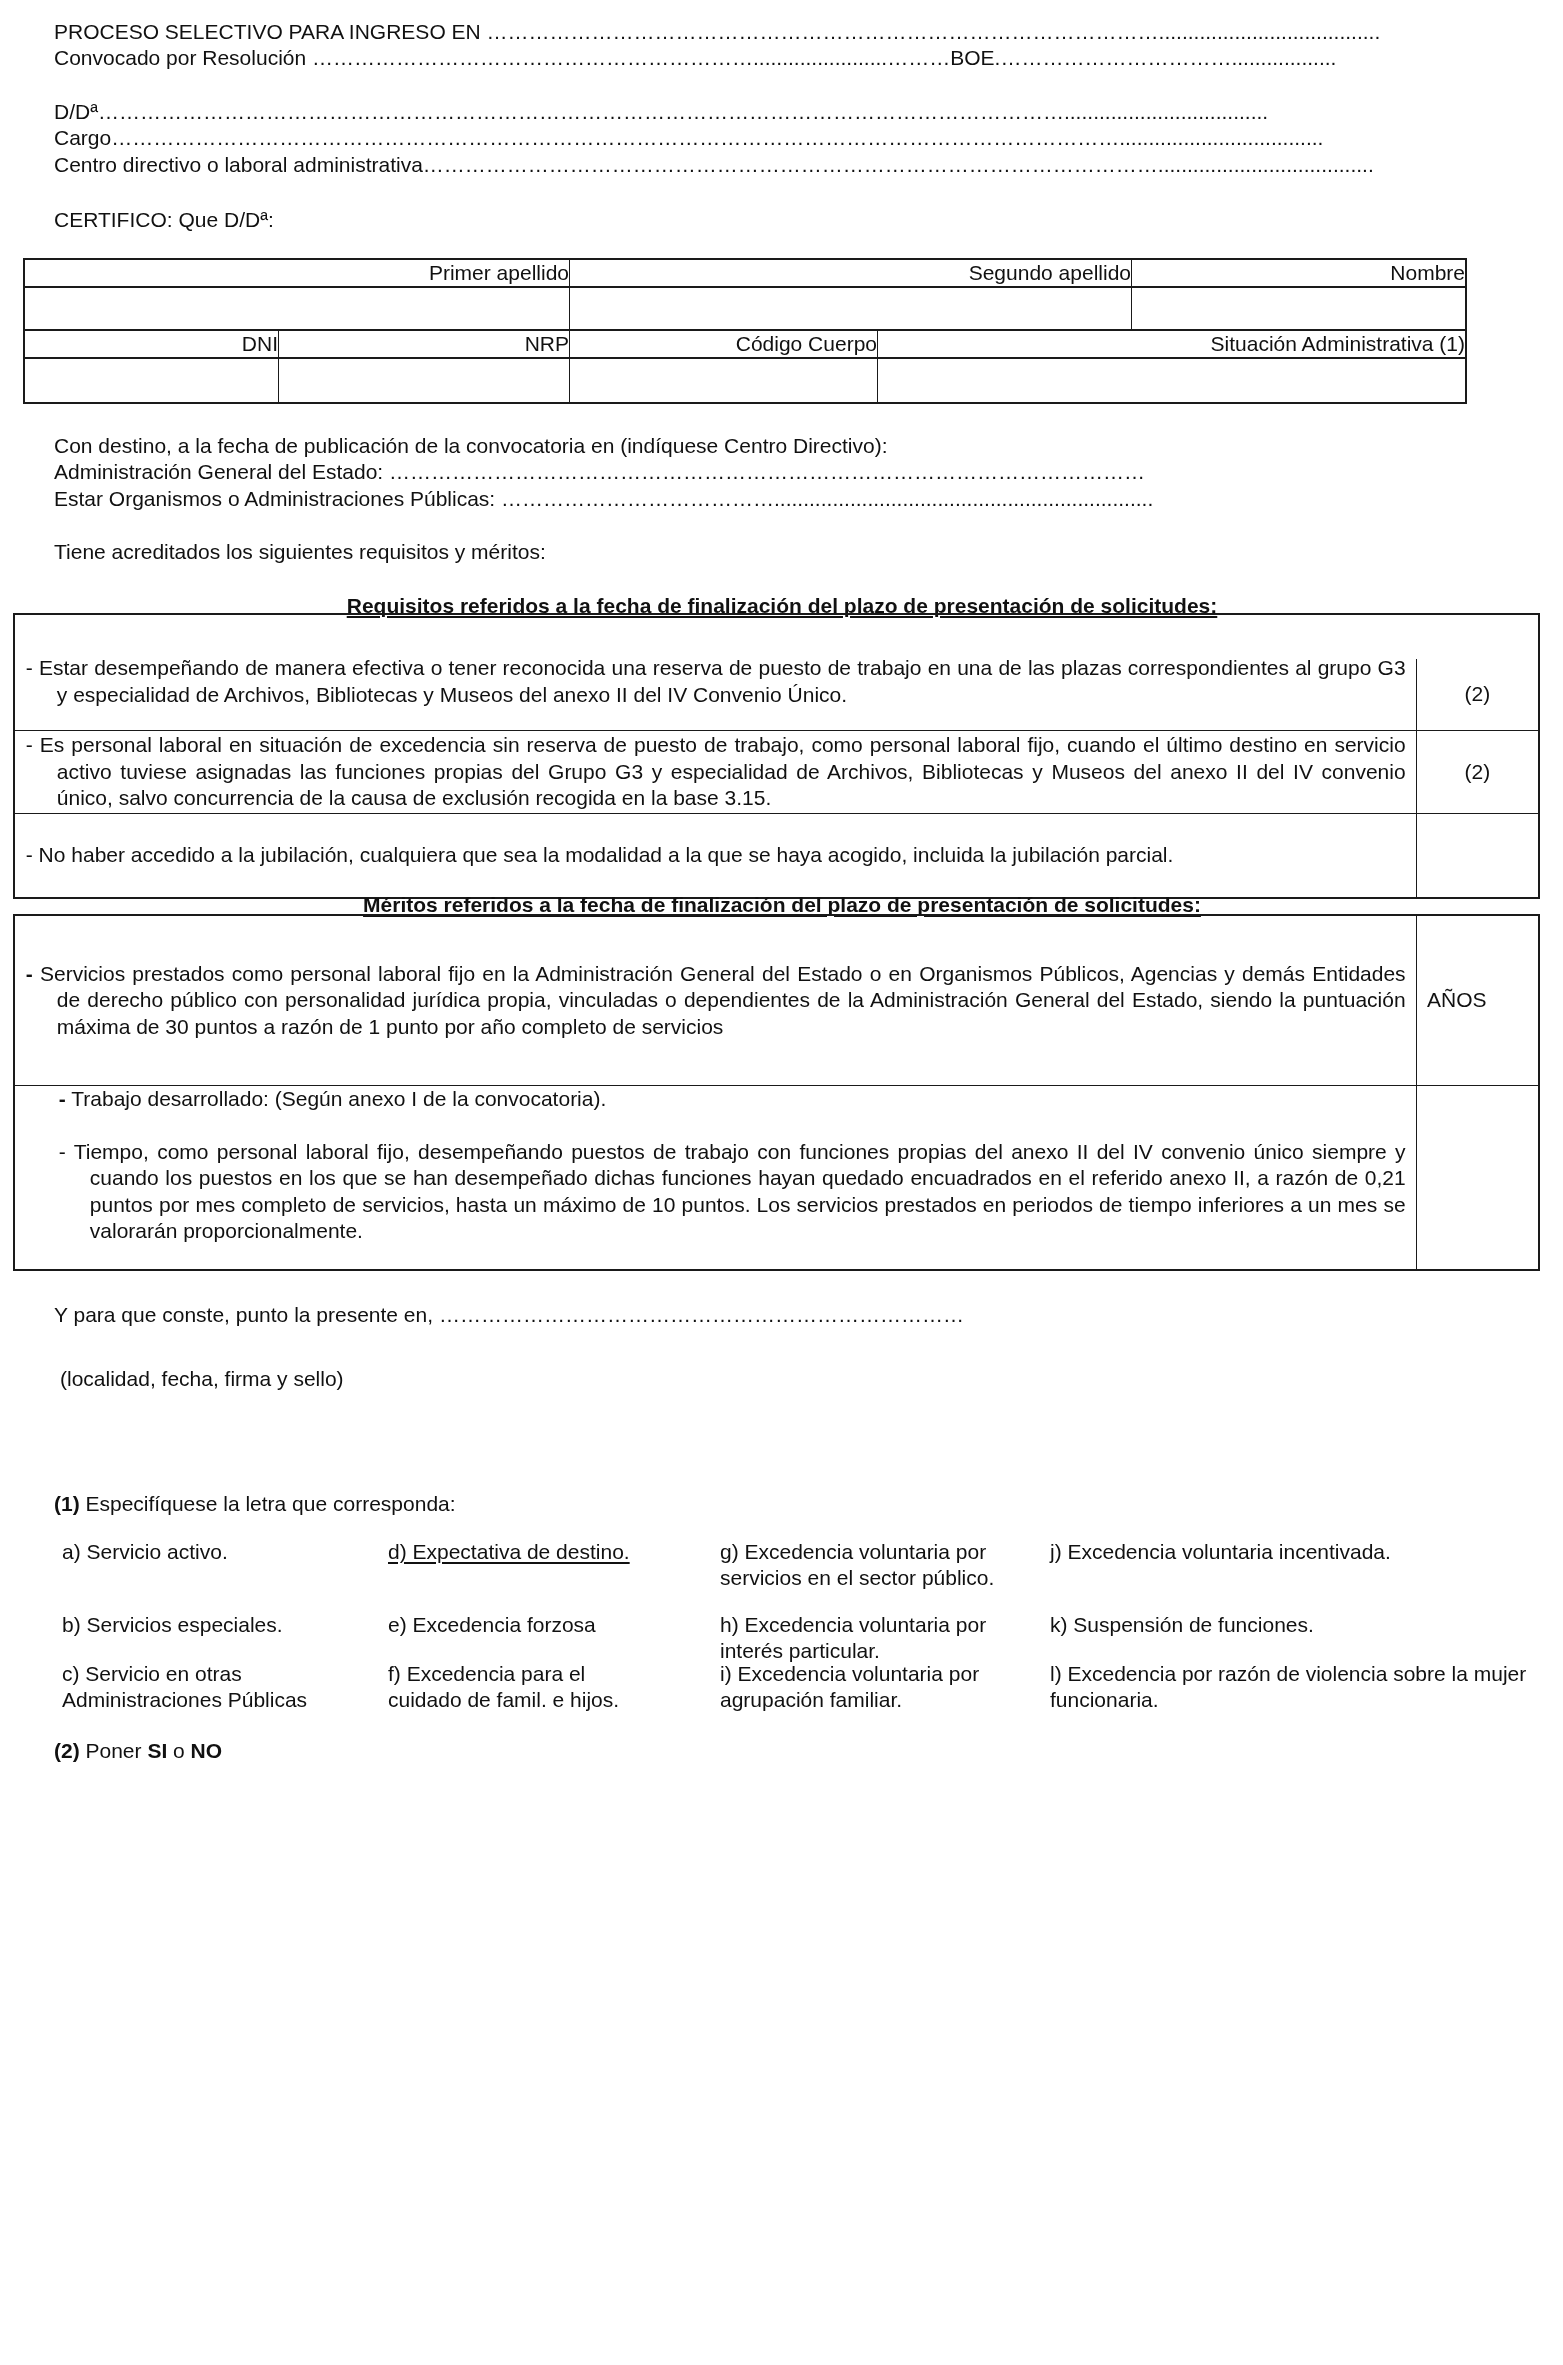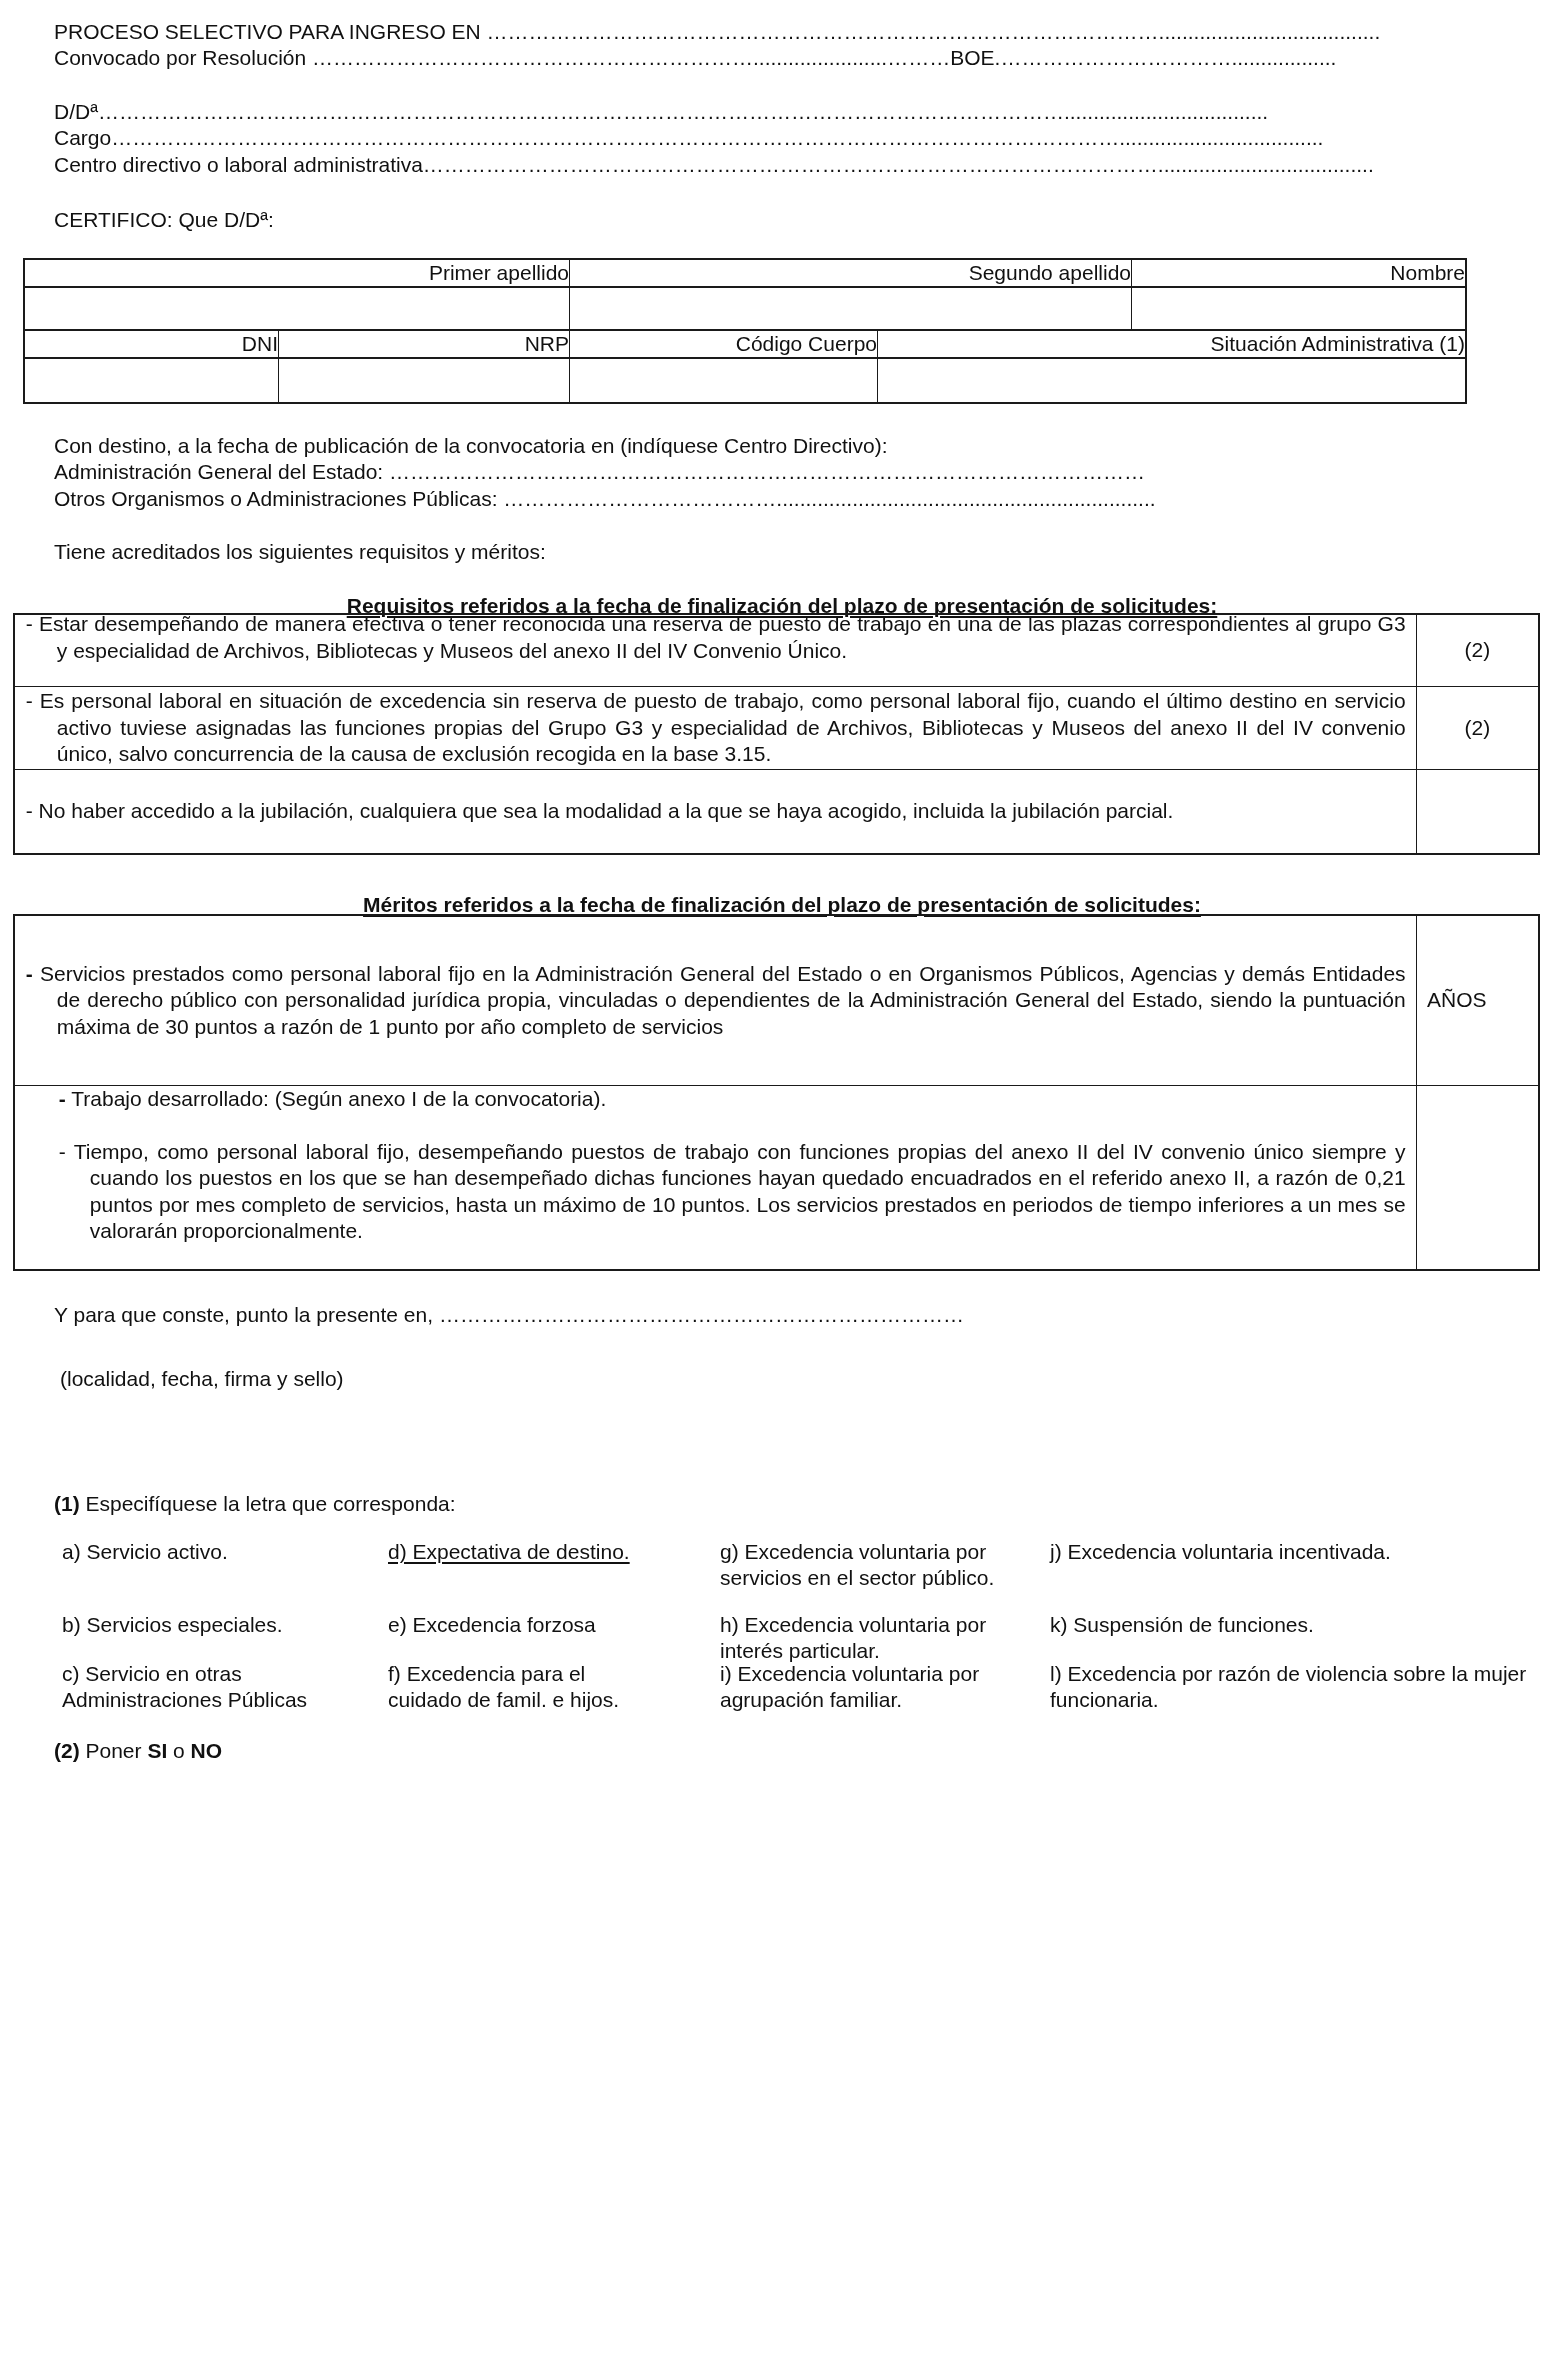--- a/index.html
+++ b/index.html
@@ -85,28 +85,28 @@
     <div class="idcell" style="flex:1;"></div>
   </div>
 </div>
 
 <div class="abs" style="left:54px; top:433px;">Con destino, a la fecha de publicación de la convocatoria en (indíquese Centro Directivo):</div>
 <div class="abs" style="left:54px; top:459px;">
   <span>Administración General del Estado:</span>
   <span class="dots">………………………………………………………………………………………………</span>
 </div>
 <div class="abs" style="left:54px; top:486px;">
-  <span>Otros Organismos o Administraciones Públicas:</span>
+  <span>Estar Organismos o Administraciones Públicas:</span>
   <span class="dots">………………………………….................................................................</span>
 </div>
 <div class="abs" style="left:54px; top:539px;">Tiene acreditados los siguientes requisitos y méritos:</div>
 
 <div class="sechead" style="top:593px;"><span>Requisitos referidos a la fecha de finalización del plazo de presentación de solicitudes:</span></div>
 <div class="rtable" style="top:613px;">
-  <div class="rrow" style="height:72px;">
+  <div class="rrow" style="height:72px;margin-top:44px;">
     <div class="rtext">
       <div class="para" style="margin-top:-25.6px;">- Estar desempeñando de manera efectiva o tener reconocida una reserva de puesto de trabajo en una de las plazas correspondientes al grupo G3 y especialidad de Archivos, Bibliotecas y Museos del anexo II del IV Convenio Único.</div>
     </div>
     <div class="rmark">(2)</div>
   </div>
   <div class="rrow" style="height:83px;">
     <div class="rtext">
       <div class="para">- Es personal laboral en situación de excedencia sin reserva de puesto de trabajo, como personal laboral fijo, cuando el último destino en servicio activo tuviese asignadas las funciones propias del Grupo G3 y especialidad de Archivos, Bibliotecas y Museos del anexo II del IV convenio único, salvo concurrencia de la causa de exclusión recogida en la base 3.15.</div>
     </div>
     <div class="rmark">(2)</div>

